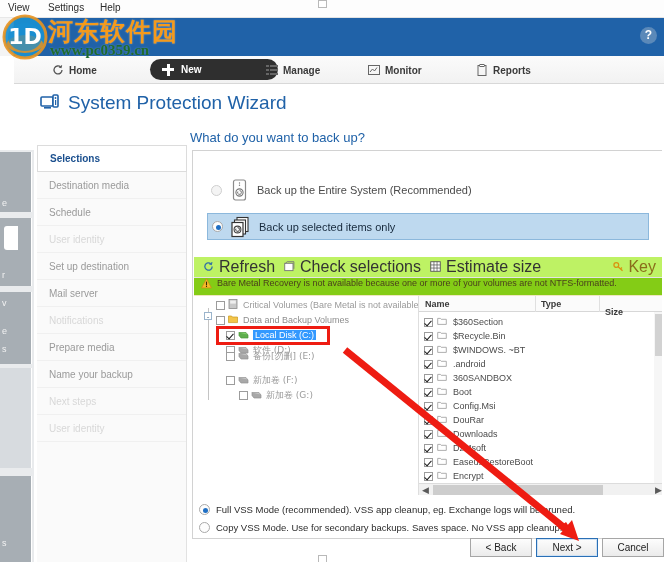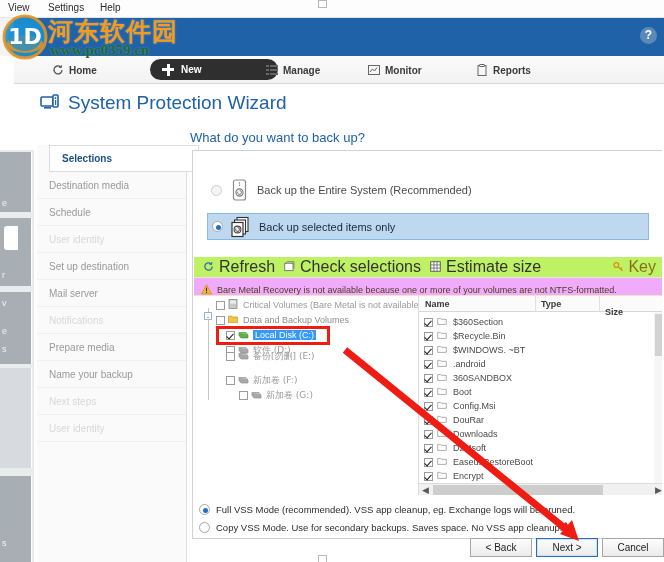--- a/index.html
+++ b/index.html
@@ -214,23 +214,23 @@
   }
   .tbtn {
     display: flex; align-items: center; gap: 4px;
     margin-left: 9px; white-space: nowrap;
   }
   .tb-key { position: absolute; right: 8px; display:flex; align-items:center; gap:3px; color:#8a6d1a;}
 
   .warnbar {
     position: absolute; left: 1px; top: 127px;
     width: 470px; height: 18px;
-    background: #f0abfc;
+    background: #84cc16;
     border-bottom: 1px solid #efe6c0;
-    display: flex; align-items: flex-end; gap: 5px;
+    display: flex; align-items: flex-start; gap: 5px;
     padding-left: 7px;
     font-size: 9px; color: #4a3f1d;
     white-space: nowrap;
   }
 
   
   .treepane {
     position: absolute; left: 1px; top: 145px;
     width: 224px; height: 199px;
     background: #ffffff;
@@ -448,21 +448,21 @@
       <div class="railtext" style="left:2px; top:34px;">e</div>
       <div class="railtext" style="left:2px; top:52px;">s</div>
     </div>
     <div class="railblock" style="top:218px; height:100px; background:#d7dbdf;"></div>
     <div class="railblock" style="top:326px; height:86px;">
       <div class="railtext" style="left:2px; top:62px;">s</div>
     </div>
   </div>
 
   <div class="steps">
-    <div class="step active" style="top:0px;margin-left:12px;">
+    <div class="step active" style="top:0px;">
         <span>Selections</span>
       </div>
     <div class="step enabled" style="top:27px;">
         <span>Destination media</span>
       </div>
     <div class="step enabled" style="top:54px;">
         <span>Schedule</span>
       </div>
     <div class="step faint" style="top:81px;">
         <span>User identity</span>

